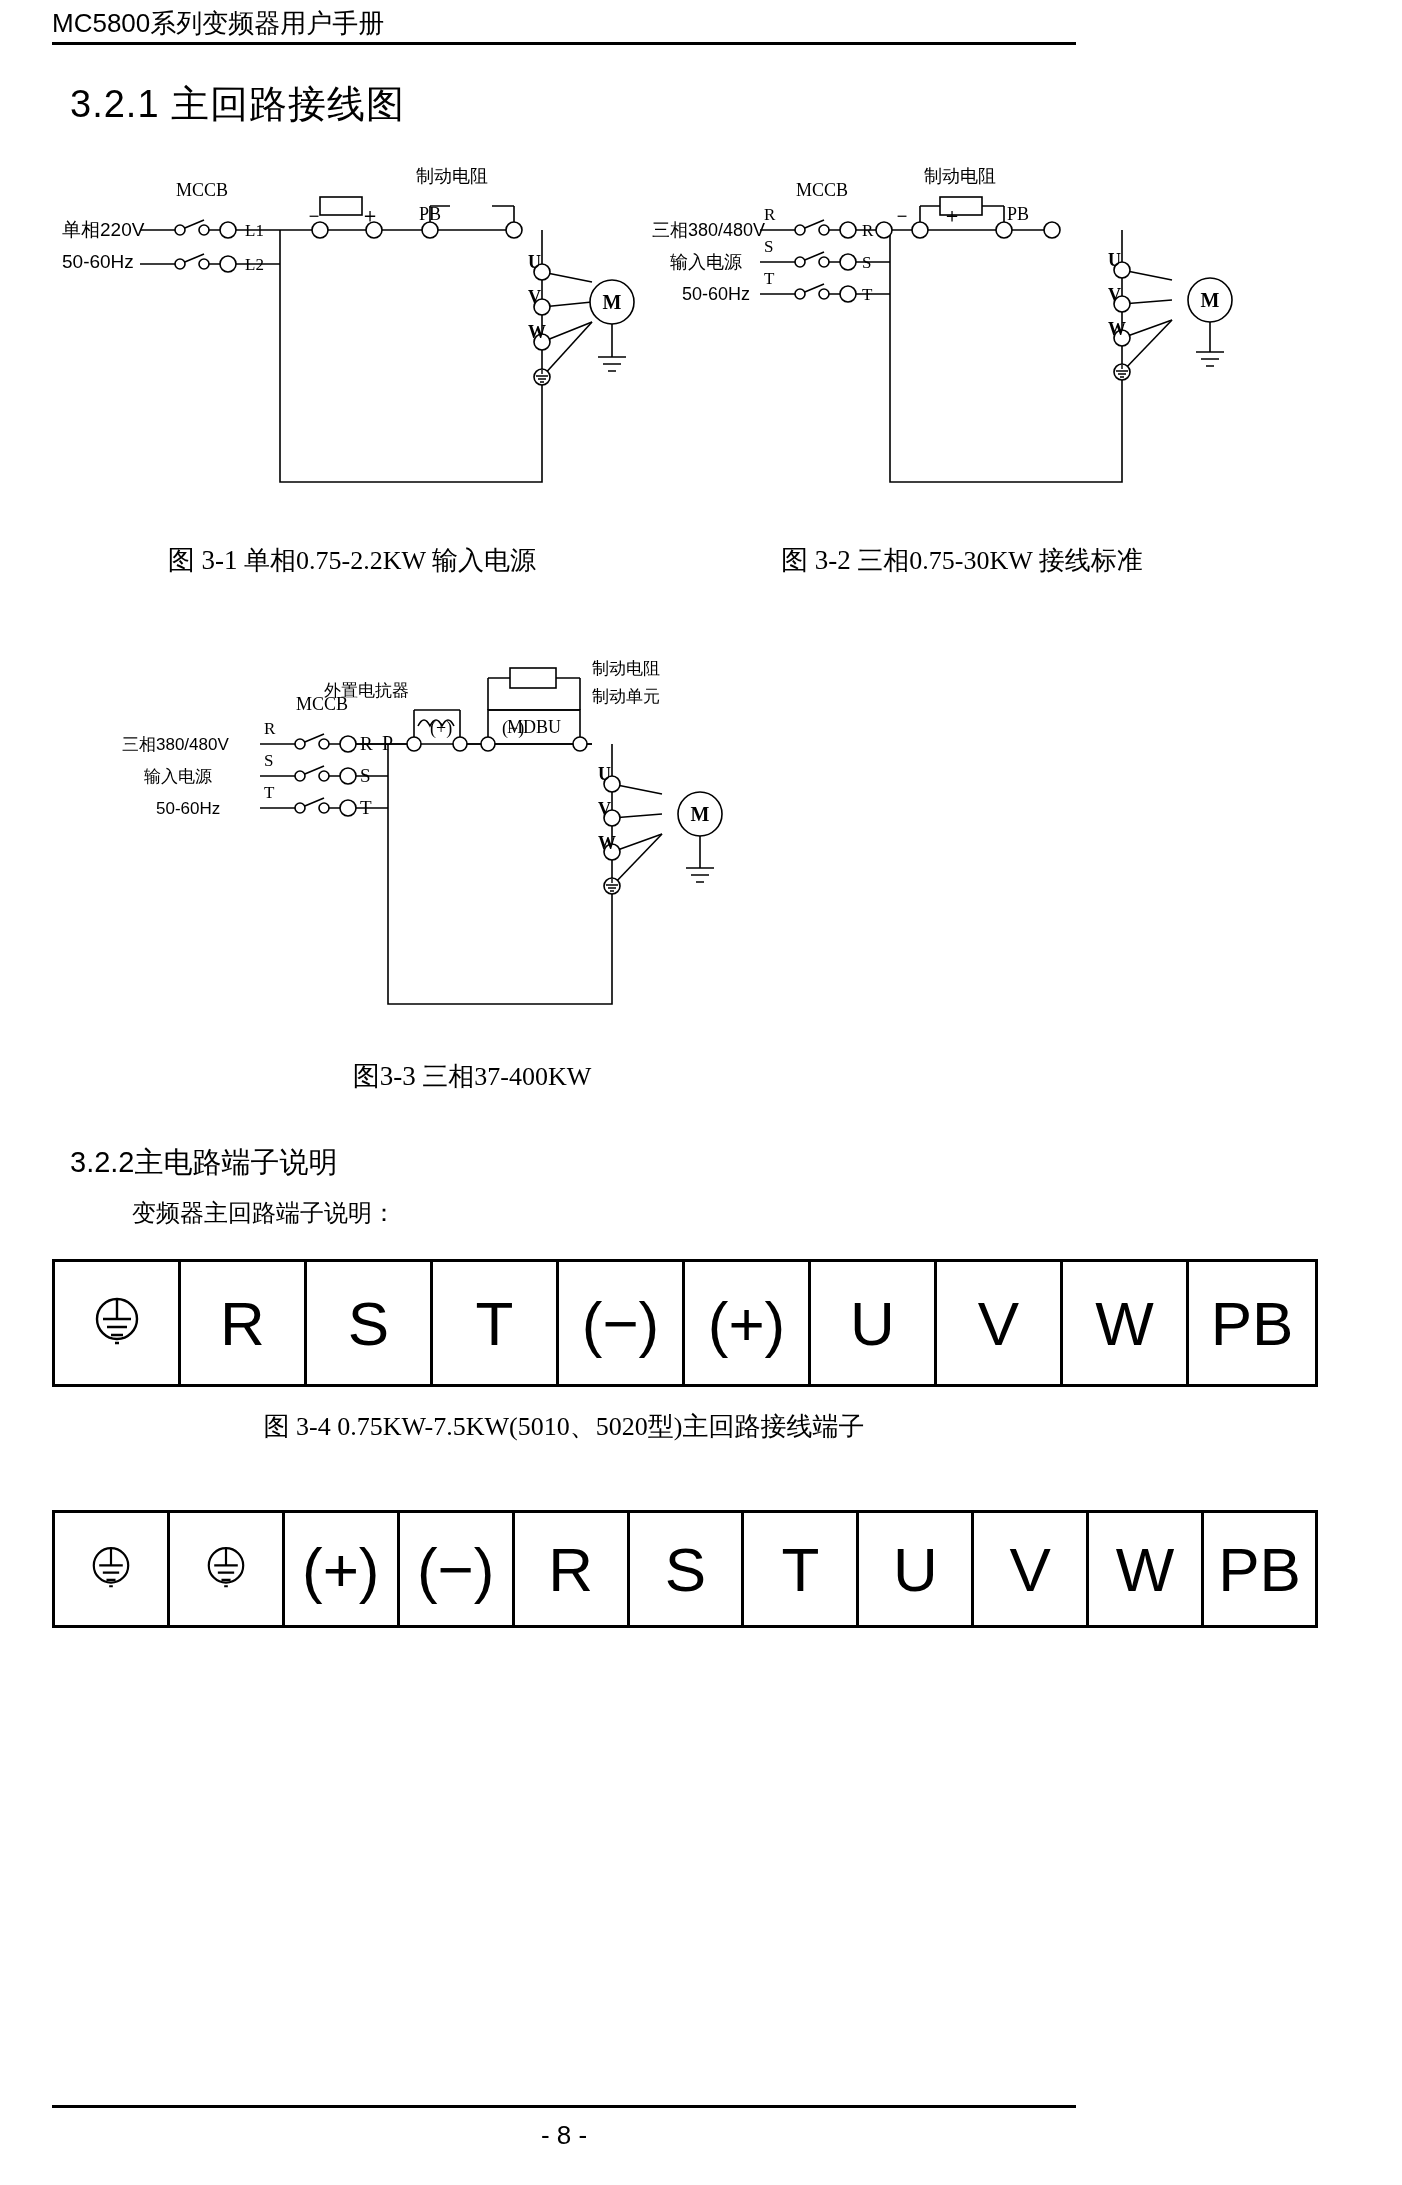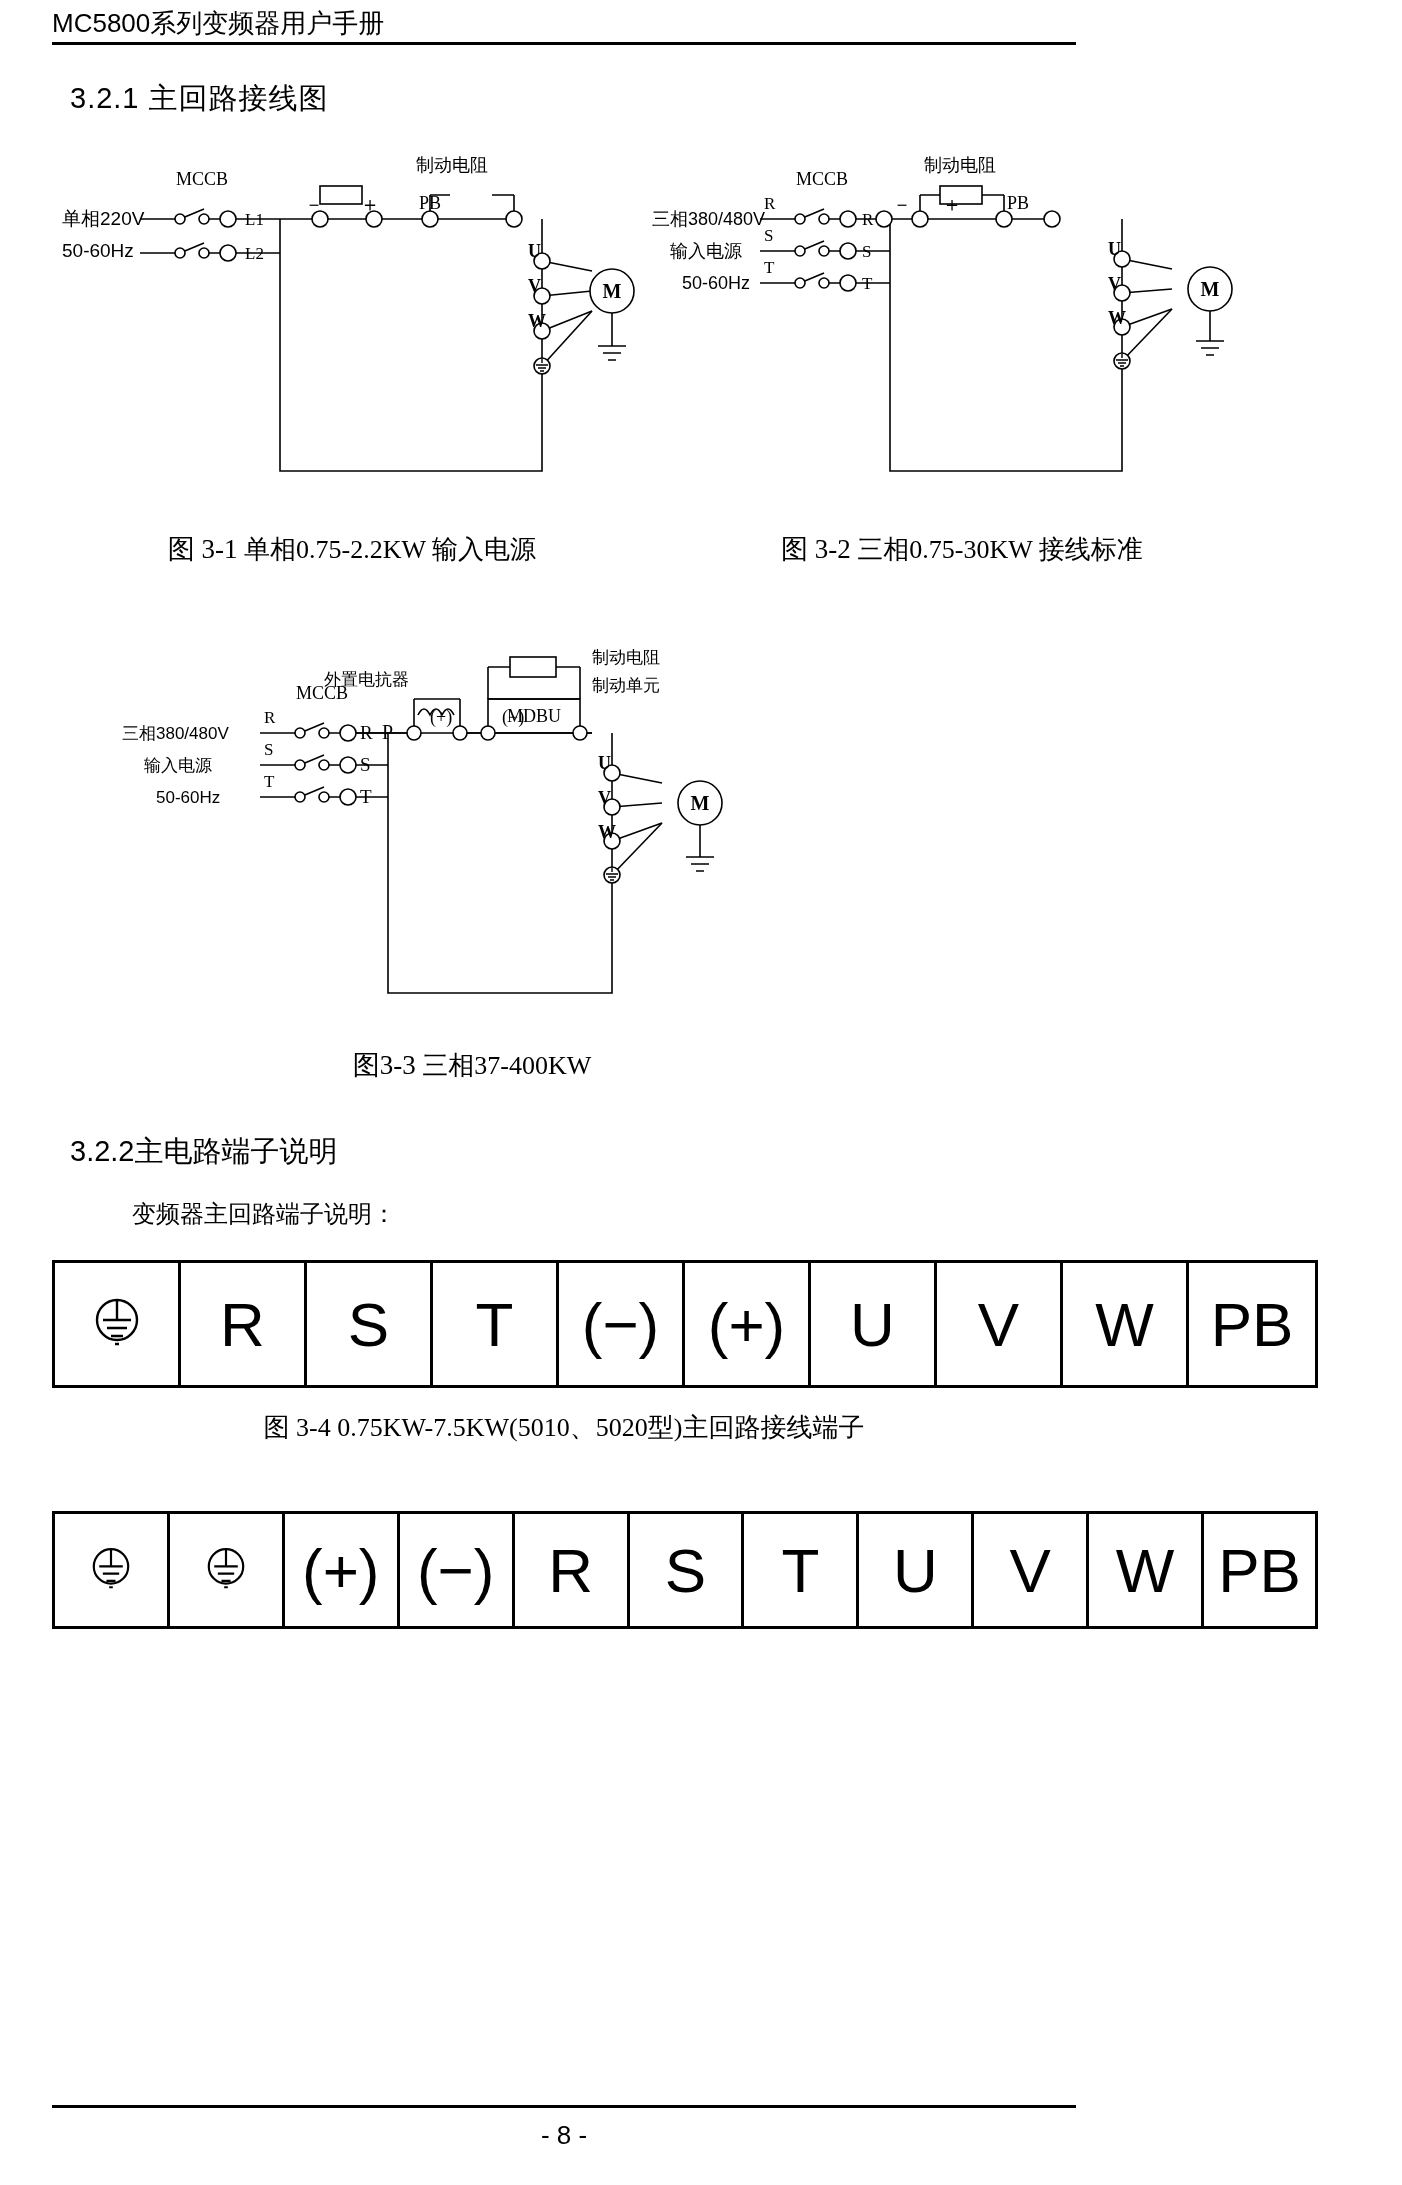--- a/index.html
+++ b/index.html
@@ -30,34 +30,34 @@
     height:3px;background:#000;
   }
   
   h2.sec{
     font-size:30px;
     font-weight:500;
     margin:40px 0 0 18px;
     letter-spacing:1px;
   }
   h3.sub{
-    font-size:29px;
+    font-size:38px;
     font-weight:400;
     margin:34px 0 0 18px;
     letter-spacing:1px;
   }
   h3.sub2{
     font-size:29px;
     font-weight:500;
     margin:0 0 0 18px;
     letter-spacing:0px;
   }
   .para{
     font-size:24px;
-    margin:26px 0 0 80px;
+    margin:14px 0 0 80px;
   }
   
   .fig-row{
     display:flex;
     justify-content:space-between;
     margin-top:22px;
   }
   .fig{
     position:relative;
   }

